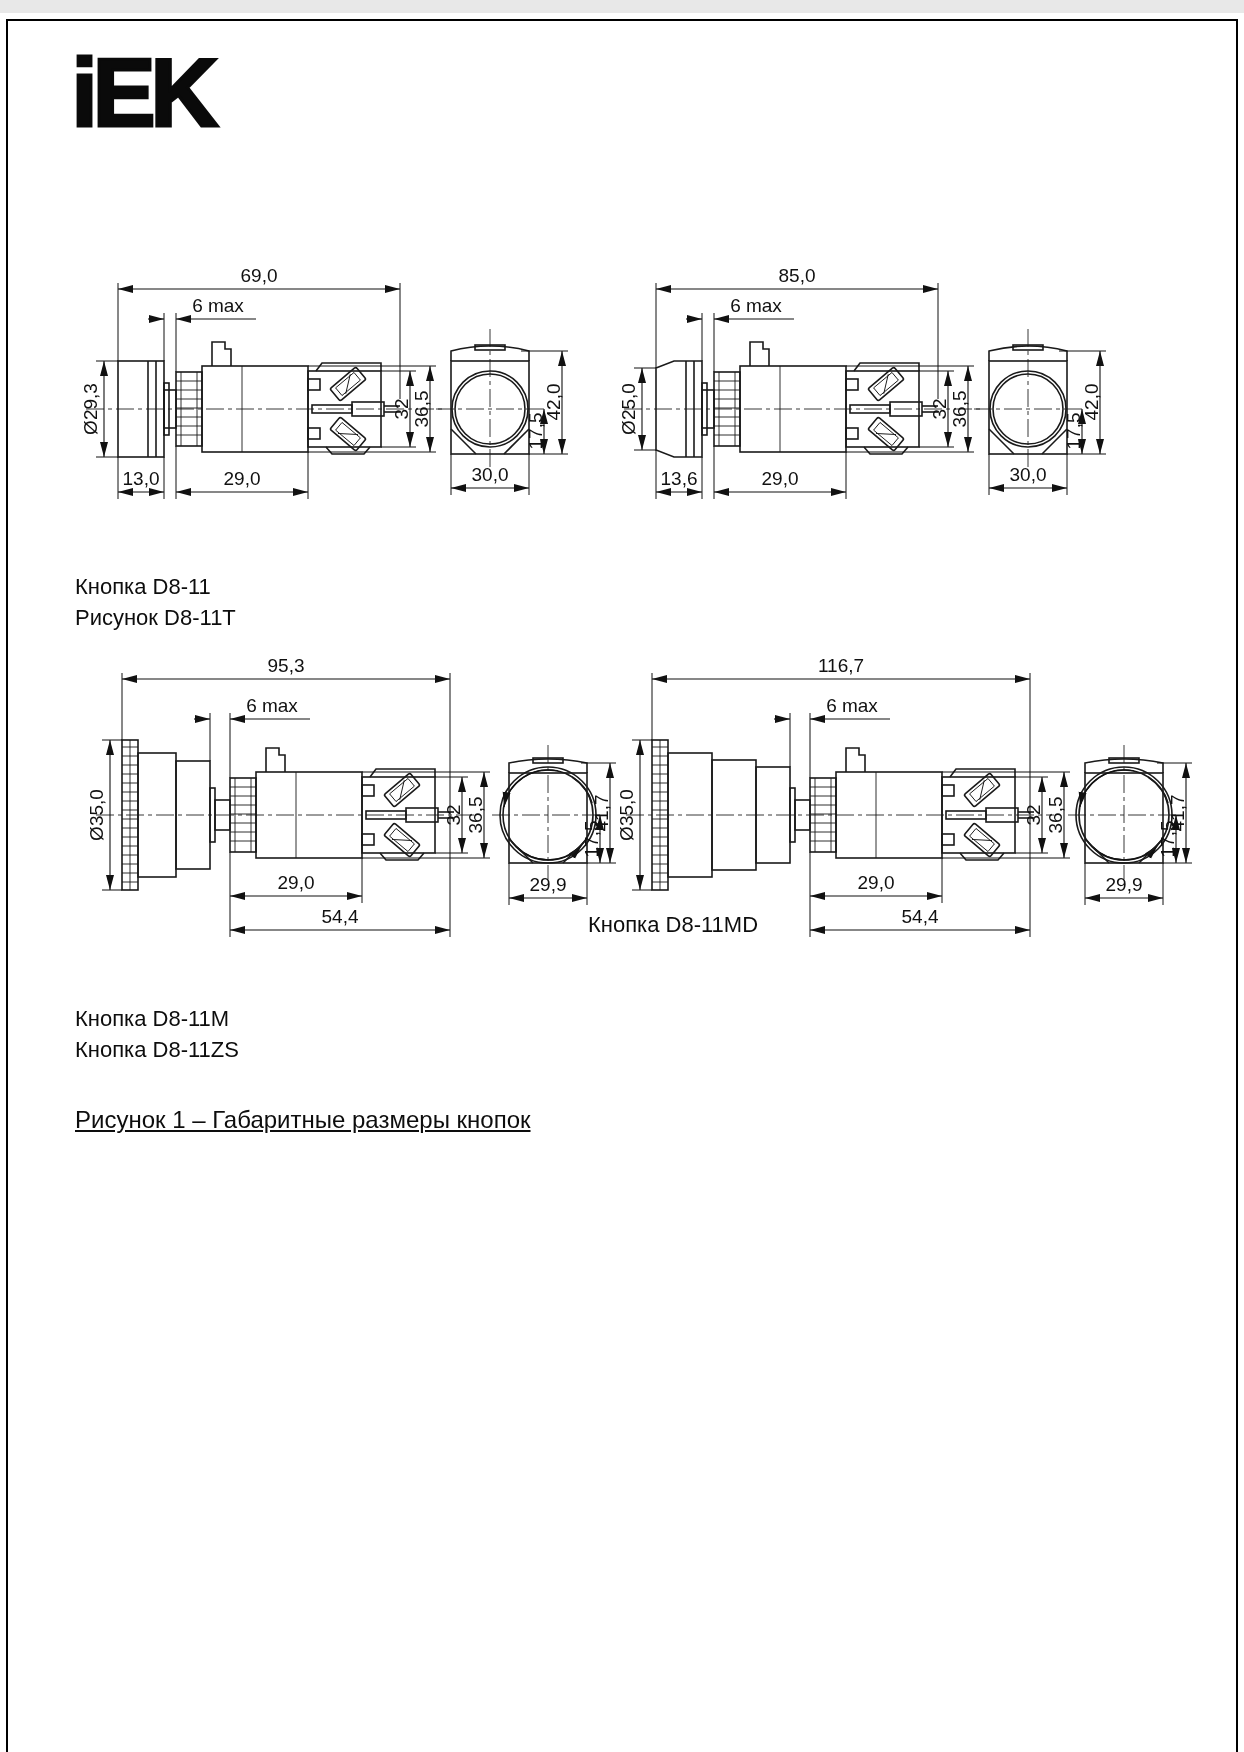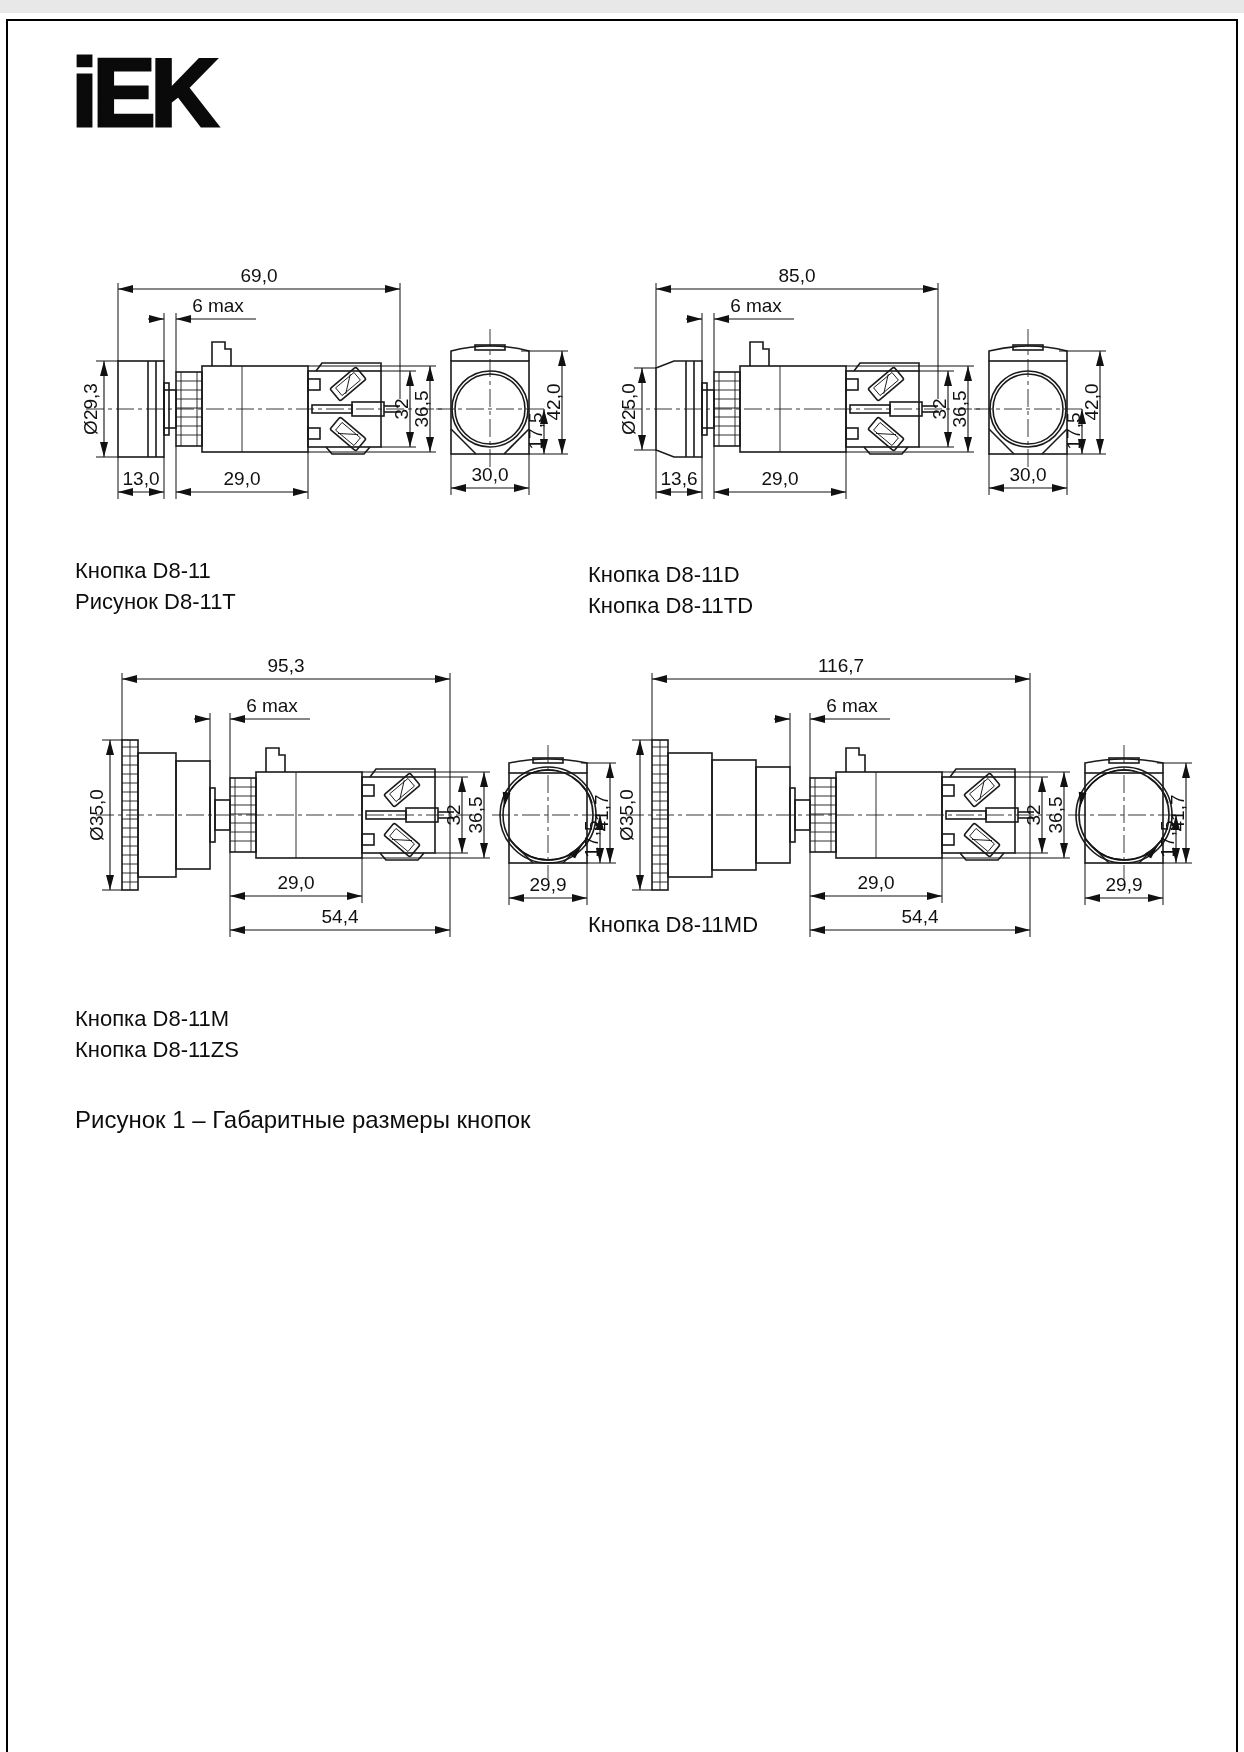--- a/index.html
+++ b/index.html
@@ -3,21 +3,21 @@
 <meta charset="utf-8">
 <style>
   html,body{margin:0;padding:0;background:#e8e8e8;}
   .page{position:relative;width:1244px;height:1752px;background:#ffffff;margin:13px auto;
         font-family:"Liberation Sans",sans-serif;color:#111;overflow:hidden;}
   .border{position:absolute;left:6px;top:6px;right:6px;bottom:6px;border:2px solid #000;pointer-events:none;}
   .logo{position:absolute;left:70px;top:30px;font-size:96px;font-weight:bold;letter-spacing:-5px;
         color:#0a0a0a;-webkit-text-stroke:3px #0a0a0a;transform:scaleX(.98);line-height:100px;}
   .fig{position:absolute;}
   .figlabel{position:absolute;font-size:22px;line-height:31px;color:#0d0d0d;}
-  .caption{position:absolute;left:75px;top:1093px;font-size:24px;color:#0d0d0d;}
+  .caption{position:absolute;left:75px;top:1093px;font-size:24px;color:#0d0d0d;text-decoration:underline;}
   
   .ol{fill:none;stroke:#1a1a1a;stroke-width:1.6;stroke-linejoin:miter;}
   .th{fill:none;stroke:#1a1a1a;stroke-width:0.9;}
   .cl{fill:none;stroke:#222;stroke-width:0.9;stroke-dasharray:18 4 4 4;}
   .ext{fill:none;stroke:#111;stroke-width:1;}
   .dl{fill:none;stroke:#111;stroke-width:1.1;marker-start:url(#ar);marker-end:url(#ar);}
   .de{fill:none;stroke:#111;stroke-width:1.1;marker-end:url(#ar);}
   .d{font-family:"Liberation Sans",sans-serif;font-size:19px;fill:#111;text-anchor:middle;}
 </style>
 </head>
@@ -312,27 +312,23 @@
         <line class="ext" x1="563" y1="48" x2="592" y2="48"></line>
         <line class="dl" x1="576" y1="0" x2="576" y2="48"></line>
         <text class="d" x="0" y="6" transform="translate(568,24) rotate(-90)">17,5</text>
         <line class="ext" x1="557" y1="-52" x2="592" y2="-52"></line>
         <line class="dl" x1="586" y1="-52" x2="586" y2="48"></line>
         <text class="d" x="0" y="6" transform="translate(578,-2) rotate(-90)">41,7</text>
       </g>
     </g>
   </svg>
 
-  <div class="figlabel" style="left:75px;top:542px">
+  <div class="figlabel" style="left:75px;top:558px">
     <div>Кнопка D8-11</div>
     <div>Рисунок D8-11T</div>
-  </div>
-  <div class="figlabel" style="left:588px;top:546px">
-    <div>Кнопка D8-11D</div>
-    <div>Кнопка D8-11TD</div>
   </div>
   <div class="figlabel" style="left:75px;top:990px">
     <div>Кнопка D8-11M</div>
     <div>Кнопка D8-11ZS</div>
   </div>
   <div class="figlabel" style="left:588px;top:896px">
     <div>Кнопка D8-11MD</div>
   </div>
 
   <div class="caption">Рисунок 1 – Габаритные размеры кнопок</div>

